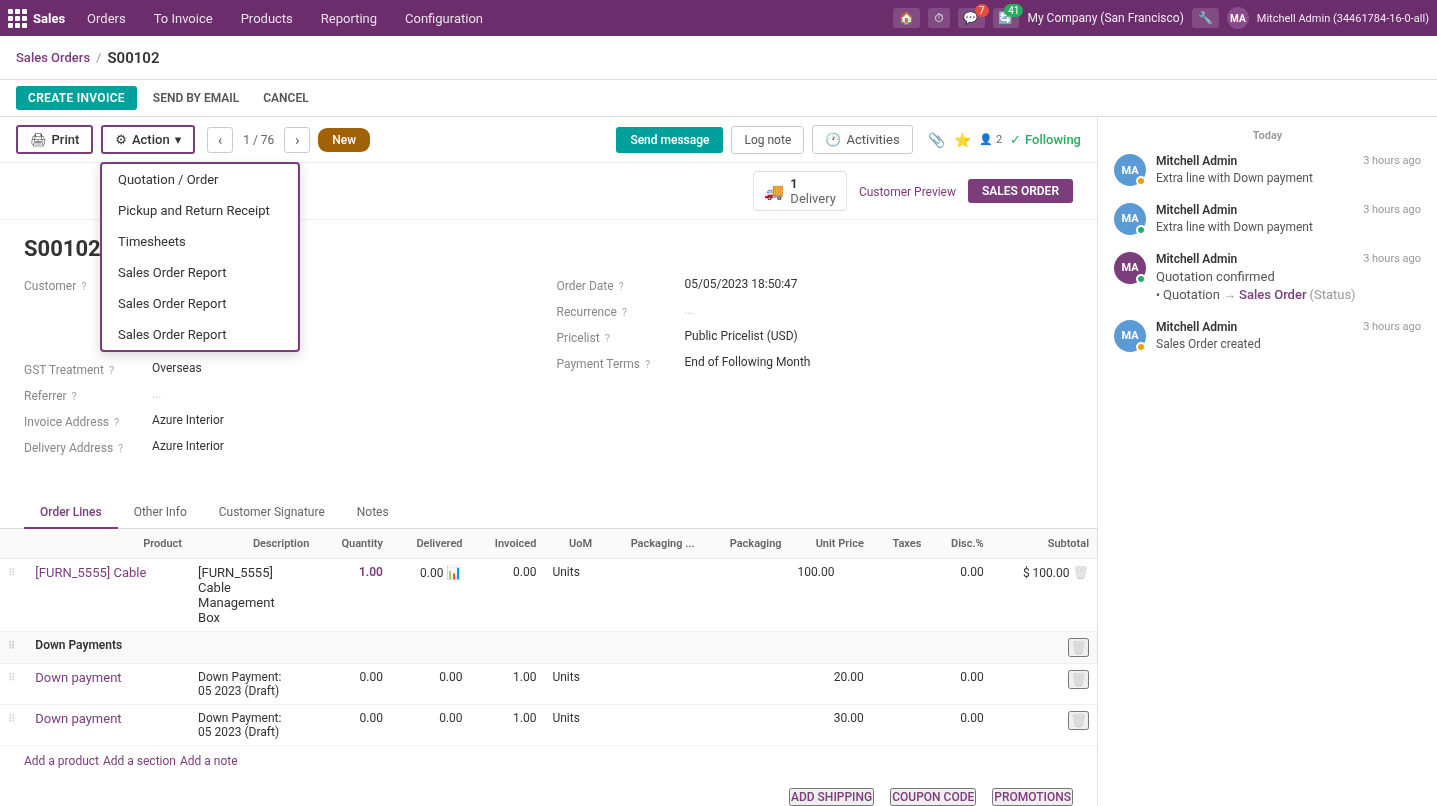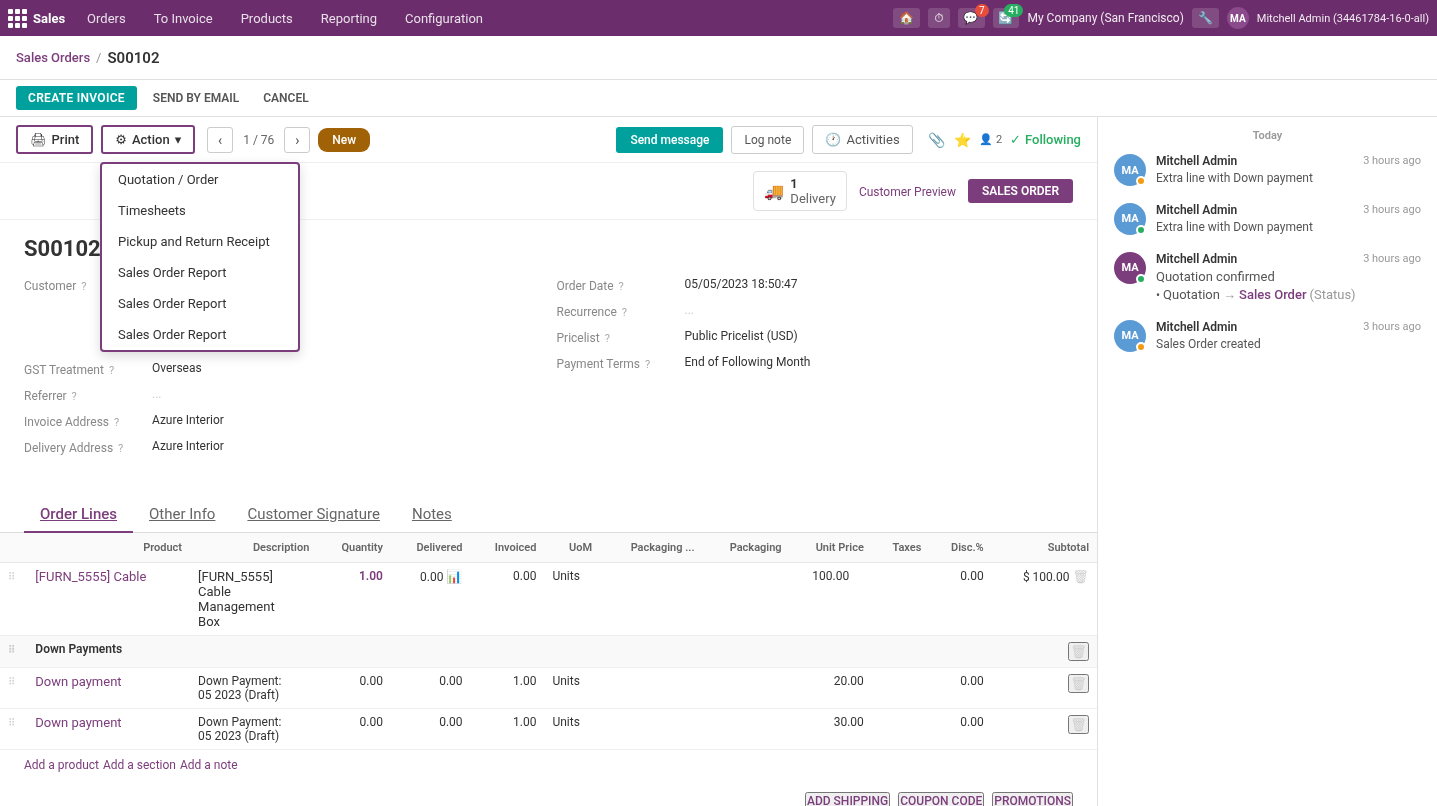--- a/index.html
+++ b/index.html
@@ -112,21 +112,21 @@
     
     .form-grid { display: grid; grid-template-columns: 1fr 1fr; gap: 16px; }
     .field-row { display: flex; align-items: flex-start; margin-bottom: 10px; gap: 8px; }
     .field-label { color: #888; min-width: 120px; font-size: 12px; padding-top: 2px; }
     .field-value { color: #333; font-size: 12px; }
     .field-value a { color: #7c3d7c; text-decoration: none; }
     .field-value .address { color: #555; line-height: 1.5; }
 
     
     .tabs { border-bottom: 1px solid #ddd; display: flex; gap: 0; margin: 16px 0 0 0; padding: 0 24px; }
-    .tab { padding: 8px 16px; cursor: pointer; color: #666; font-size: 15px; border-bottom: 2px solid transparent; margin-bottom: -1px; text-decoration: underline; }
+    .tab { padding: 8px 16px; cursor: pointer; color: #666; font-size: 12px; border-bottom: 2px solid transparent; margin-bottom: -1px; }
     .tab.active { color: #7c3d7c; border-bottom: 2px solid #7c3d7c; font-weight: 500; }
 
     
     .order-table { width: 100%; border-collapse: collapse; margin: 0; }
     .order-table th { text-align: right; padding: 8px 8px; font-size: 11px; color: #666; font-weight: 600; border-bottom: 1px solid #e8e8e8; background: #fafafa; }
     .order-table td { padding: 6px 8px; font-size: 12px; color: #333; border-bottom: 1px solid #f0f0f0; vertical-align: top; }
     .product-link { color: #7c3d7c; text-decoration: none; }
     .section-row td { font-weight: 600; background: #f9f9f9; padding: 6px 8px; }
     .drag-handle { color: #ccc; cursor: grab; margin-right: 4px; font-size: 10px; }
     .delete-icon { color: #ccc; cursor: pointer; }
@@ -227,22 +227,22 @@
         <span>Print</span>
       </button>
       <button class="btn-white btn-action">
         <span>⚙</span>
         <span>Action</span>
         <span>▾</span>
       </button>
 
       <div class="dropdown-menu">
         <div class="dropdown-item">Quotation / Order</div>
+        <div class="dropdown-item">Pickup and Return Receipt</div>
         <div class="dropdown-item">Timesheets</div>
-        <div class="dropdown-item">Pickup and Return Receipt</div>
         <div class="dropdown-item">Sales Order Report</div>
         <div class="dropdown-item">Sales Order Report</div>
         <div class="dropdown-item">Sales Order Report</div>
       </div>
 
       <div class="nav-btns">
         <button class="nav-arrow">‹</button>
         <span class="page-count">1 / 76</span>
         <button class="nav-arrow">›</button>
       </div>
@@ -359,21 +359,21 @@
         <tr>
           <td><span class="drag-handle">⠿</span></td>
           <td><a class="product-link">[FURN_5555] Cable</a></td>
           <td><span>[FURN_5555]<br>Cable<br>Management<br>Box</span></td>
           <td style="text-align:right;color:#7c3d7c;font-weight:600;">1.00</td>
           <td style="text-align:right;">0.00 <span style="color:#aaa;">📊</span></td>
           <td style="text-align:right;">0.00</td>
           <td>Units</td>
           <td></td>
           <td></td>
-          <td style="text-align:center;">100.00</td>
+          <td style="text-align:left;">100.00</td>
           <td></td>
           <td style="text-align:right;">0.00</td>
           <td style="text-align:right;">$ 100.00 <span class="delete-icon">🗑</span></td>
         </tr>
 
         <tr class="section-row">
           <td><span class="drag-handle">⠿</span></td>
           <td colspan="11">Down Payments</td>
           <td style="text-align:right;"><button class="delete-icon">🗑</button></td>
         </tr>
@@ -412,21 +412,21 @@
       </tbody>
     </table>
 
     <div class="add-row-btns">
       <button class="add-btn">Add a product</button>
       <button class="add-btn">Add a section</button>
       <button class="add-btn">Add a note</button>
     </div>
 
     <div class="form-footer">
-      <div style="text-align:right; display:flex; justify-content:flex-end; gap:8px; margin-bottom:8px;">
+      <div style="text-align:right; display:flex; justify-content:flex-end; gap:16px; margin-bottom:8px;">
         <button class="footer-link">ADD SHIPPING</button>
         <button class="footer-link">COUPON CODE</button>
         <button class="footer-link">PROMOTIONS</button>
       </div>
 
     </div>
   </div>
 
   <div class="chatter-sidebar">
     <div class="chatter-date">Today</div>

